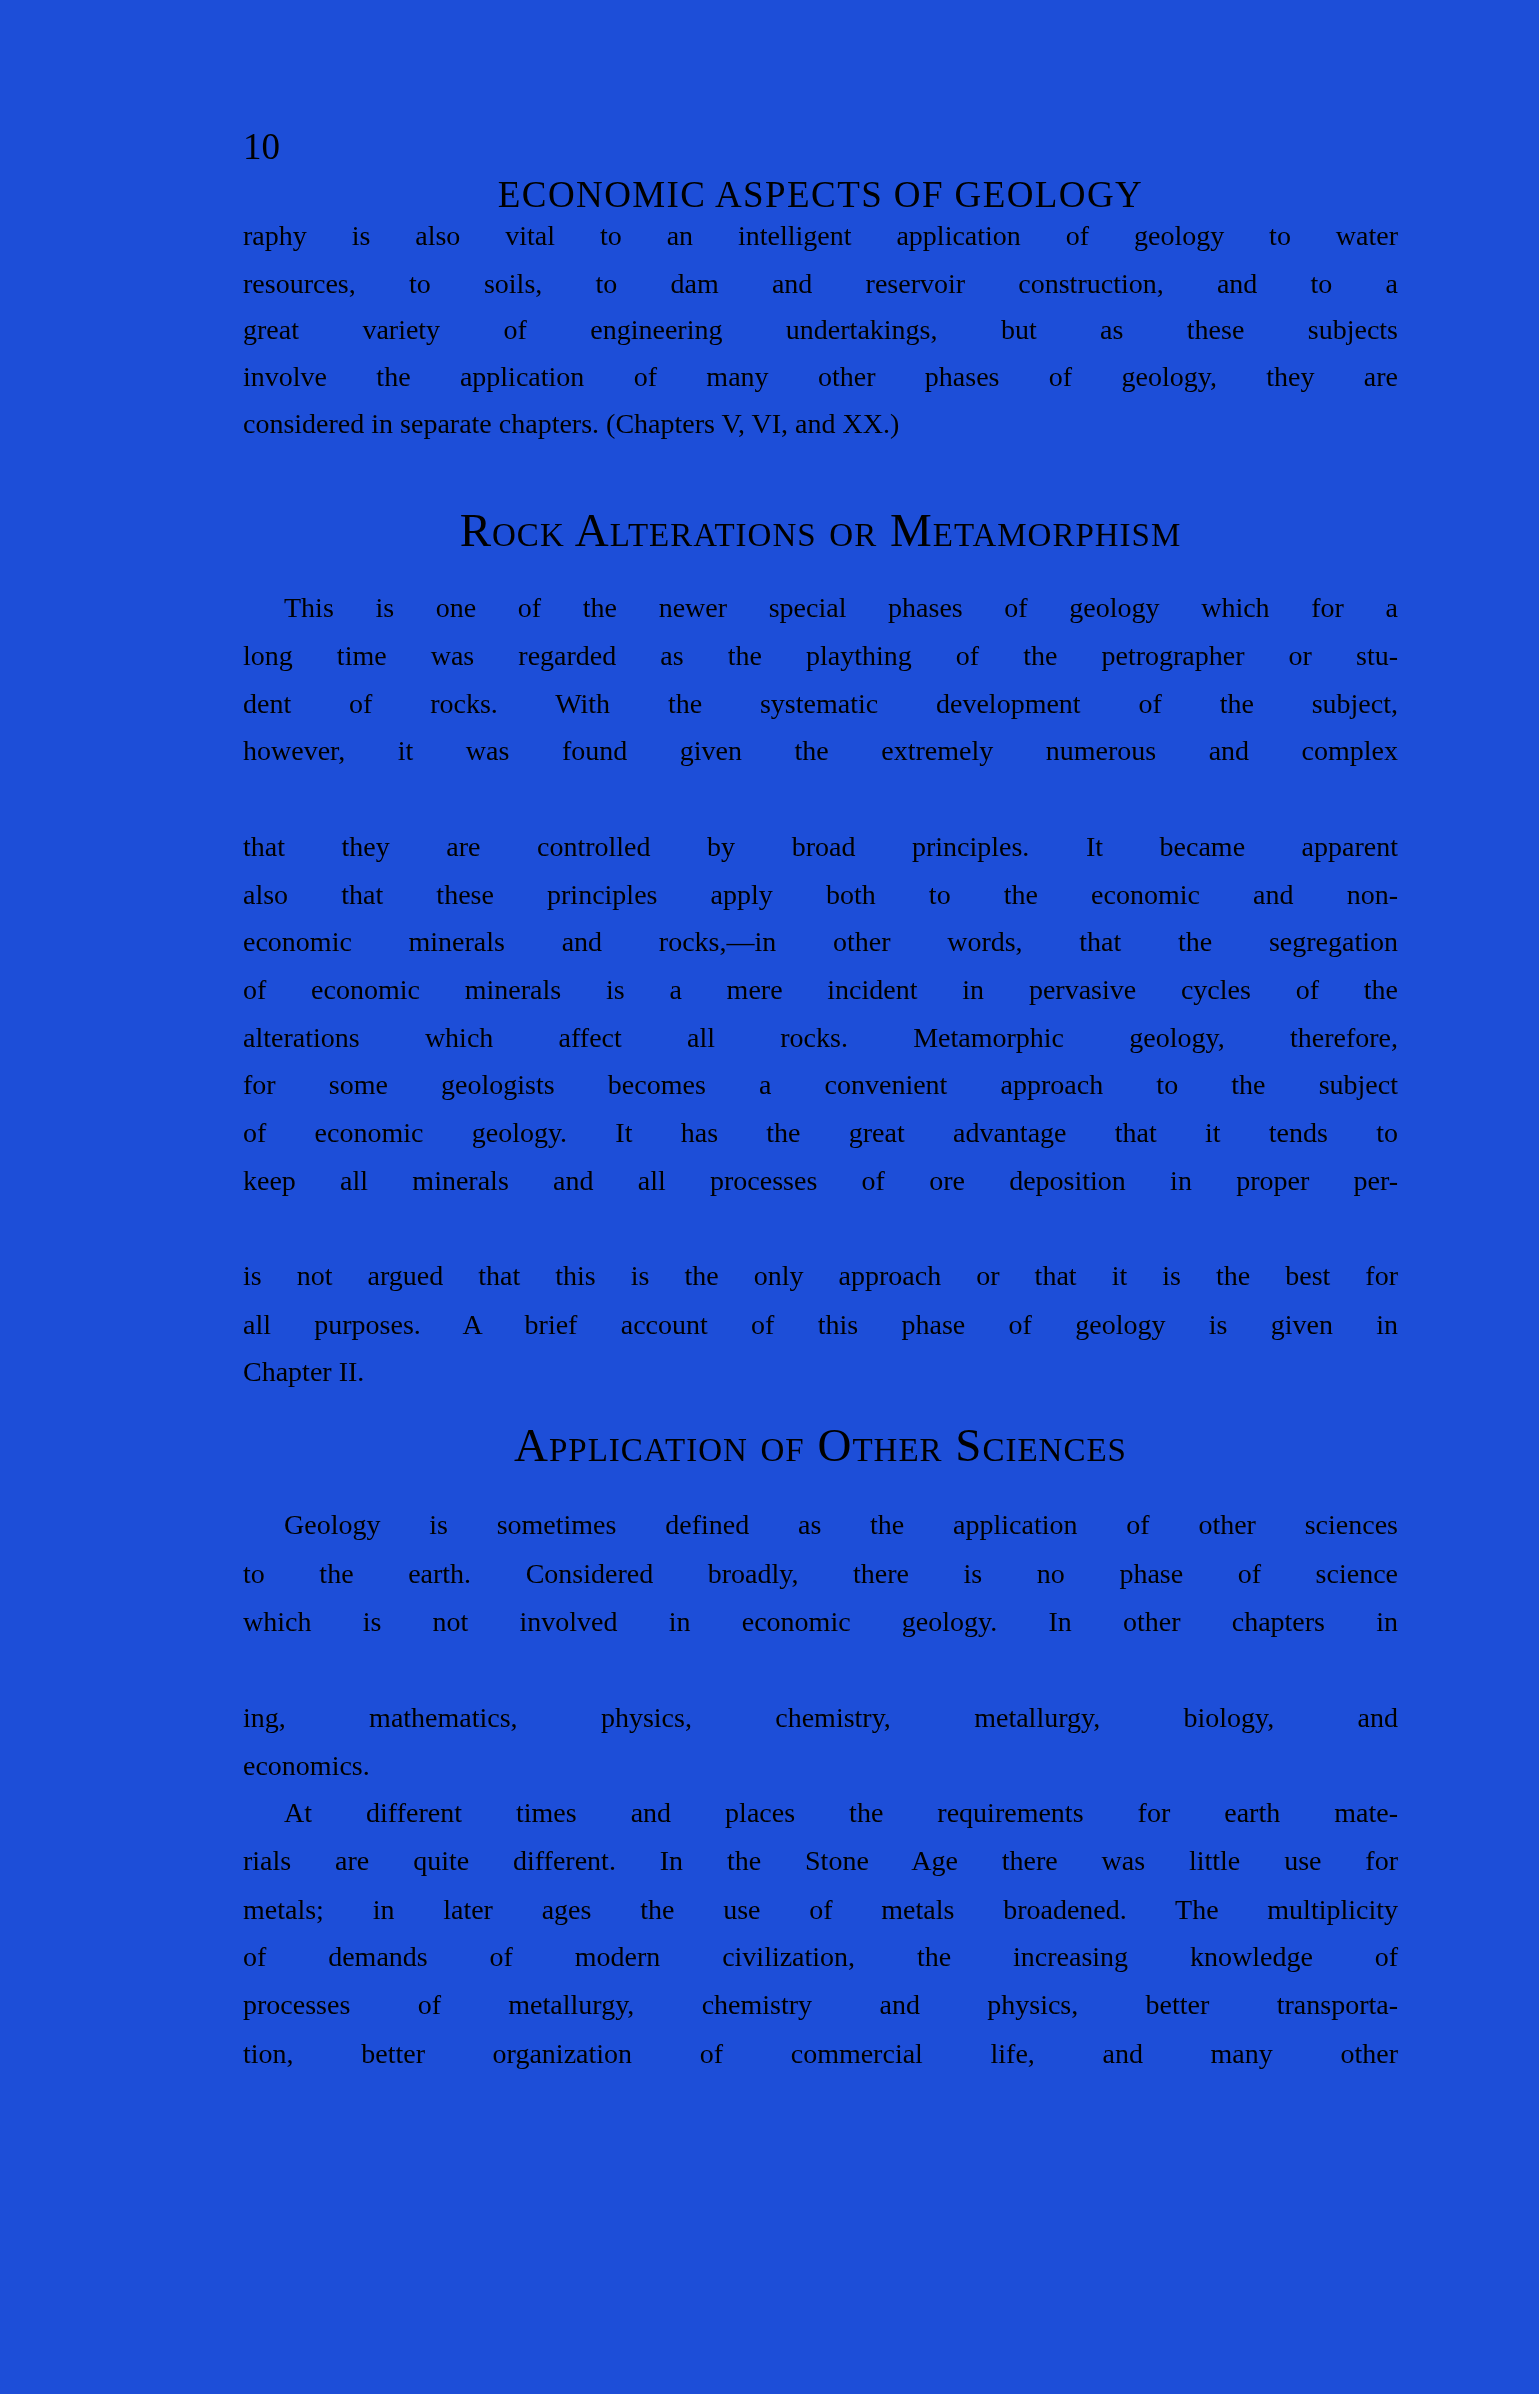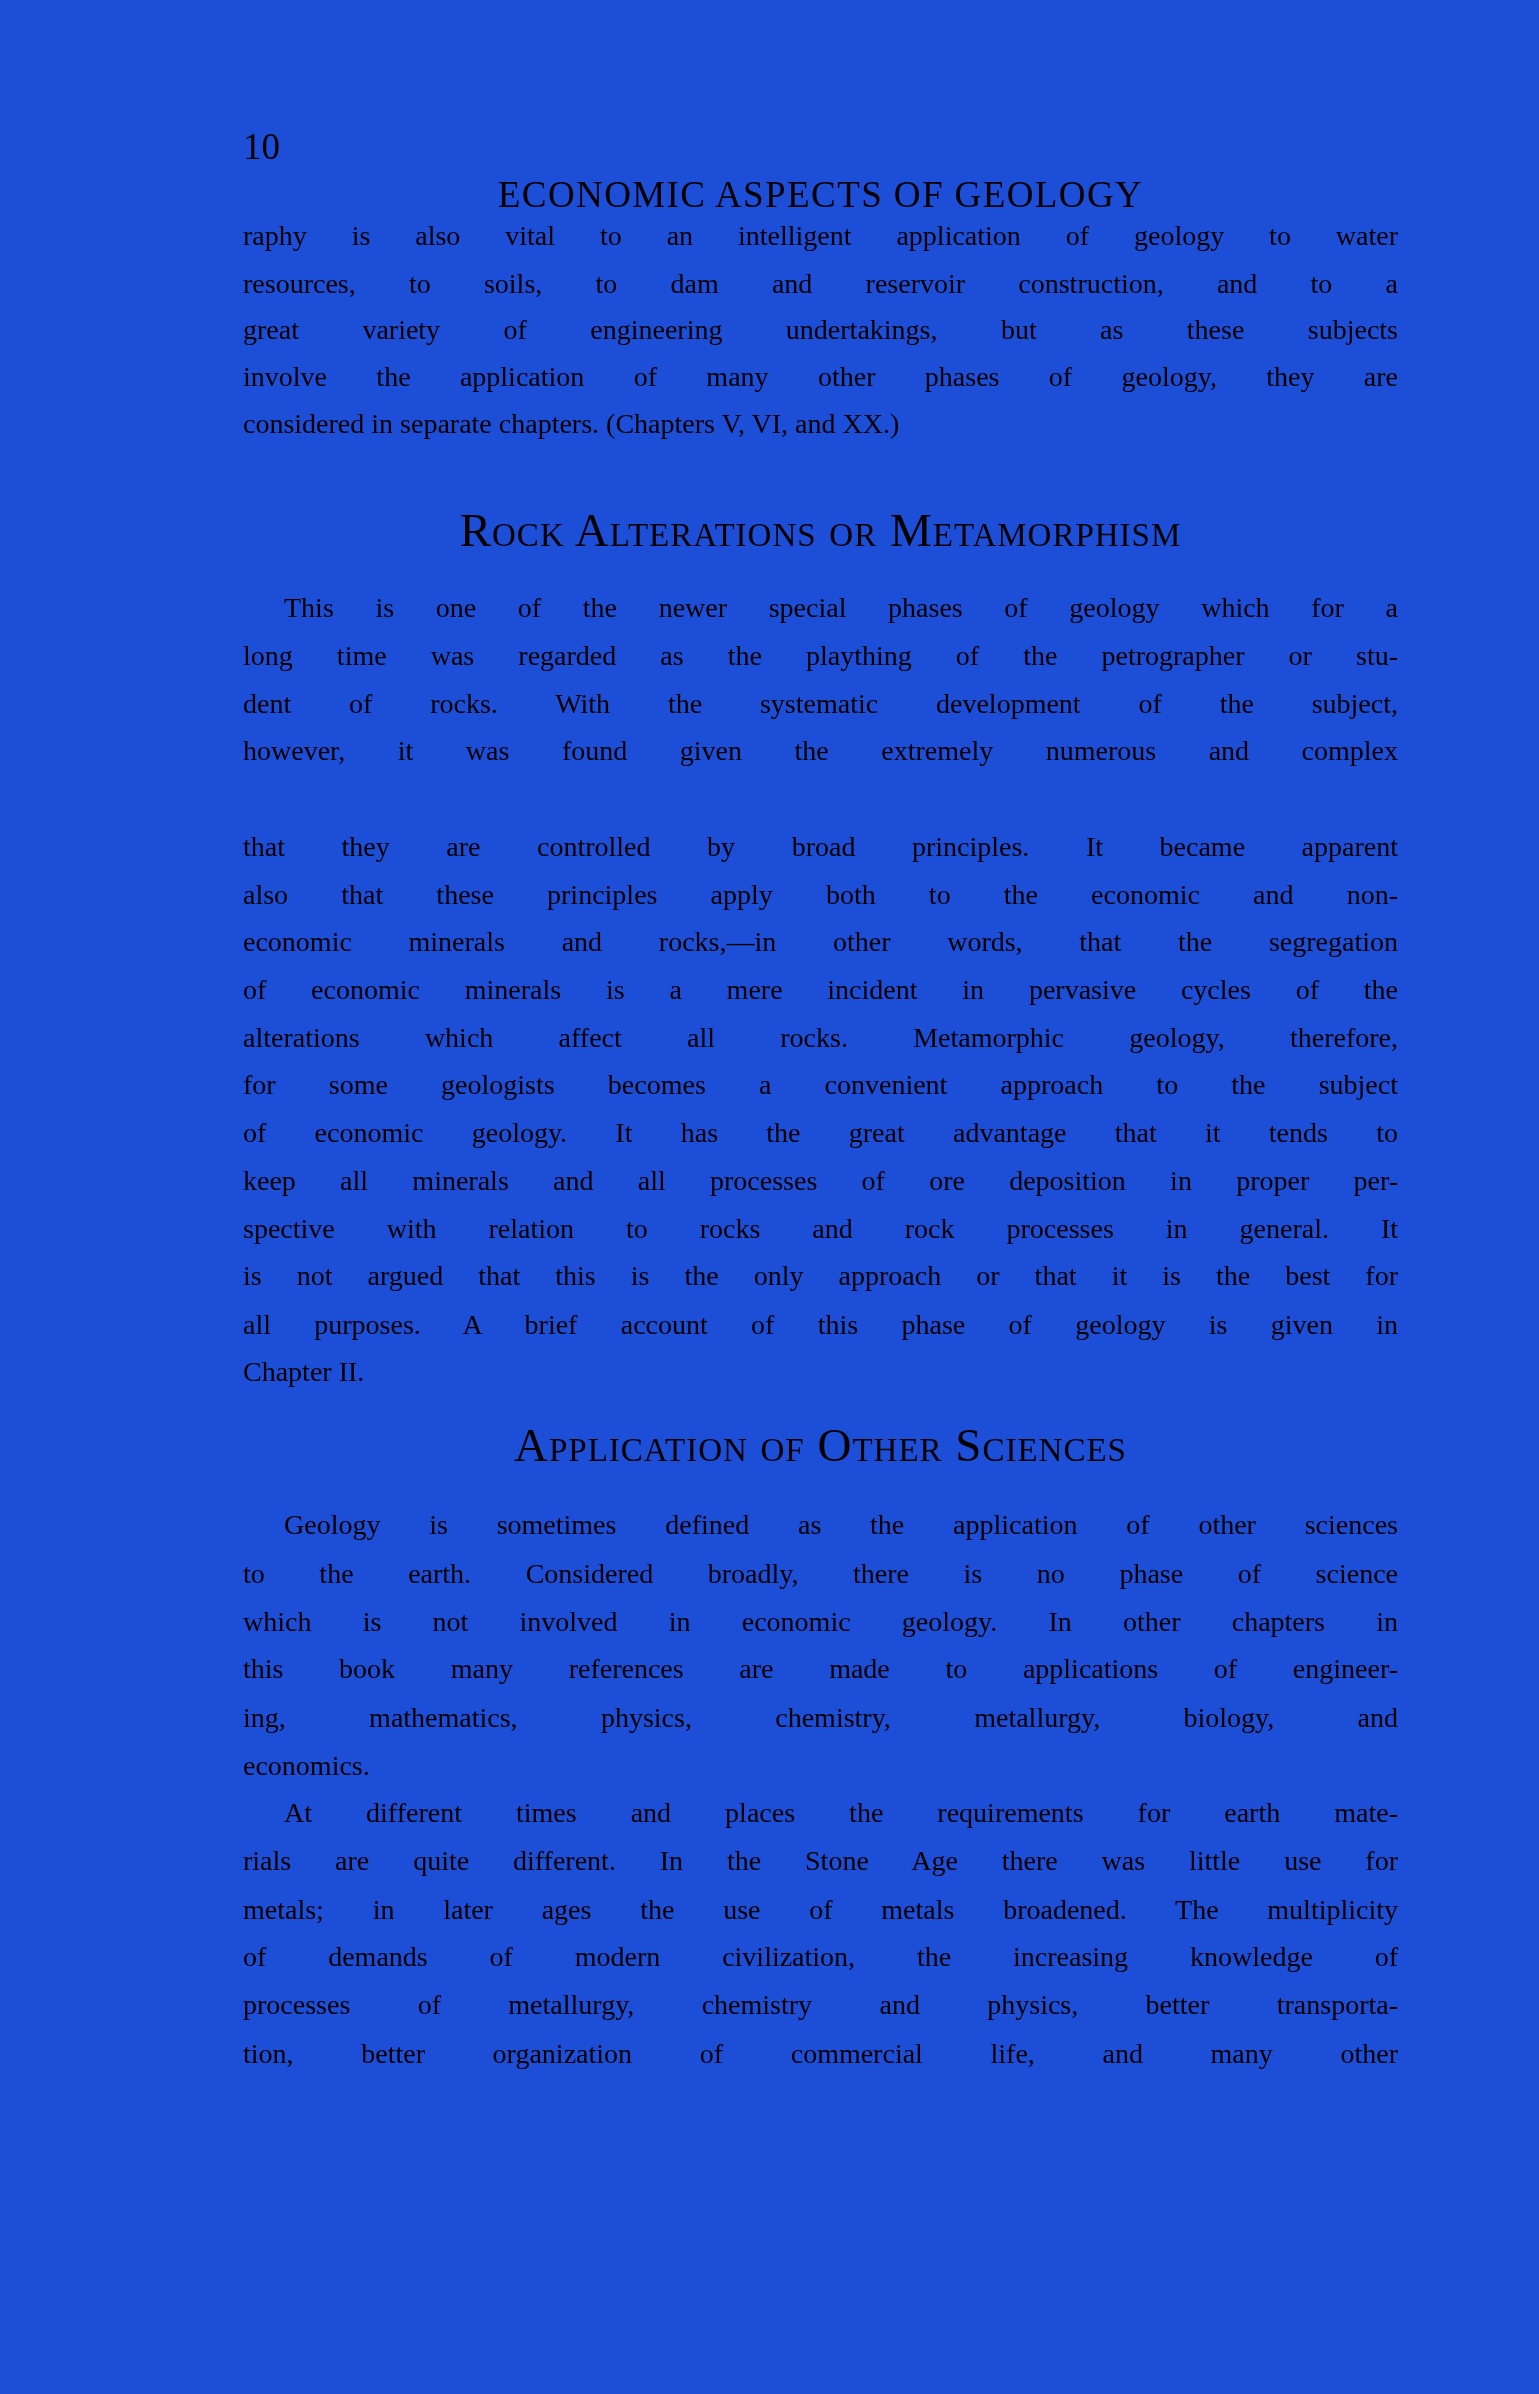--- a/index.html
+++ b/index.html
@@ -52,31 +52,29 @@
   <div class="line" style="top:680px">dent of rocks. With the systematic development of the subject,</div>
   <div class="line" style="top:727px">however, it was found given the extremely numerous and complex</div>
   <div class="line" style="top:823px">that they are controlled by broad principles. It became apparent</div>
   <div class="line" style="top:871px">also that these principles apply both to the economic and non-</div>
   <div class="line" style="top:918px">economic minerals and rocks,—in other words, that the segregation</div>
   <div class="line" style="top:966px">of economic minerals is a mere incident in pervasive cycles of the</div>
   <div class="line" style="top:1014px">alterations which affect all rocks. Metamorphic geology, therefore,</div>
   <div class="line" style="top:1061px">for some geologists becomes a convenient approach to the subject</div>
   <div class="line" style="top:1109px">of economic geology. It has the great advantage that it tends to</div>
   <div class="line" style="top:1157px">keep all minerals and all processes of ore deposition in proper per-</div>
-  <div class="line" style="top:1205px">spective with relation to rocks and rock processes in general. It</div>
   <div class="line" style="top:1252px">is not argued that this is the only approach or that it is the best for</div>
   <div class="line" style="top:1301px">all purposes. A brief account of this phase of geology is given in</div>
   <div class="line last" style="top:1348px">Chapter II.</div>
 
   <div class="section-heading" style="top:1422px">Application of Other Sciences</div>
 
   <div class="line indent" style="top:1501px">Geology is sometimes defined as the application of other sciences</div>
   <div class="line" style="top:1550px">to the earth. Considered broadly, there is no phase of science</div>
   <div class="line" style="top:1598px">which is not involved in economic geology. In other chapters in</div>
-  <div class="line" style="top:1645px">this book many references are made to applications of engineer-</div>
   <div class="line" style="top:1694px">ing, mathematics, physics, chemistry, metallurgy, biology, and</div>
   <div class="line last" style="top:1742px">economics.</div>
 
   <div class="line indent" style="top:1789px">At different times and places the requirements for earth mate-</div>
   <div class="line" style="top:1837px">rials are quite different. In the Stone Age there was little use for</div>
   <div class="line" style="top:1886px">metals; in later ages the use of metals broadened. The multiplicity</div>
   <div class="line" style="top:1933px">of demands of modern civilization, the increasing knowledge of</div>
   <div class="line" style="top:1981px">processes of metallurgy, chemistry and physics, better transporta-</div>
   <div class="line" style="top:2030px">tion, better organization of commercial life, and many other</div>
 

